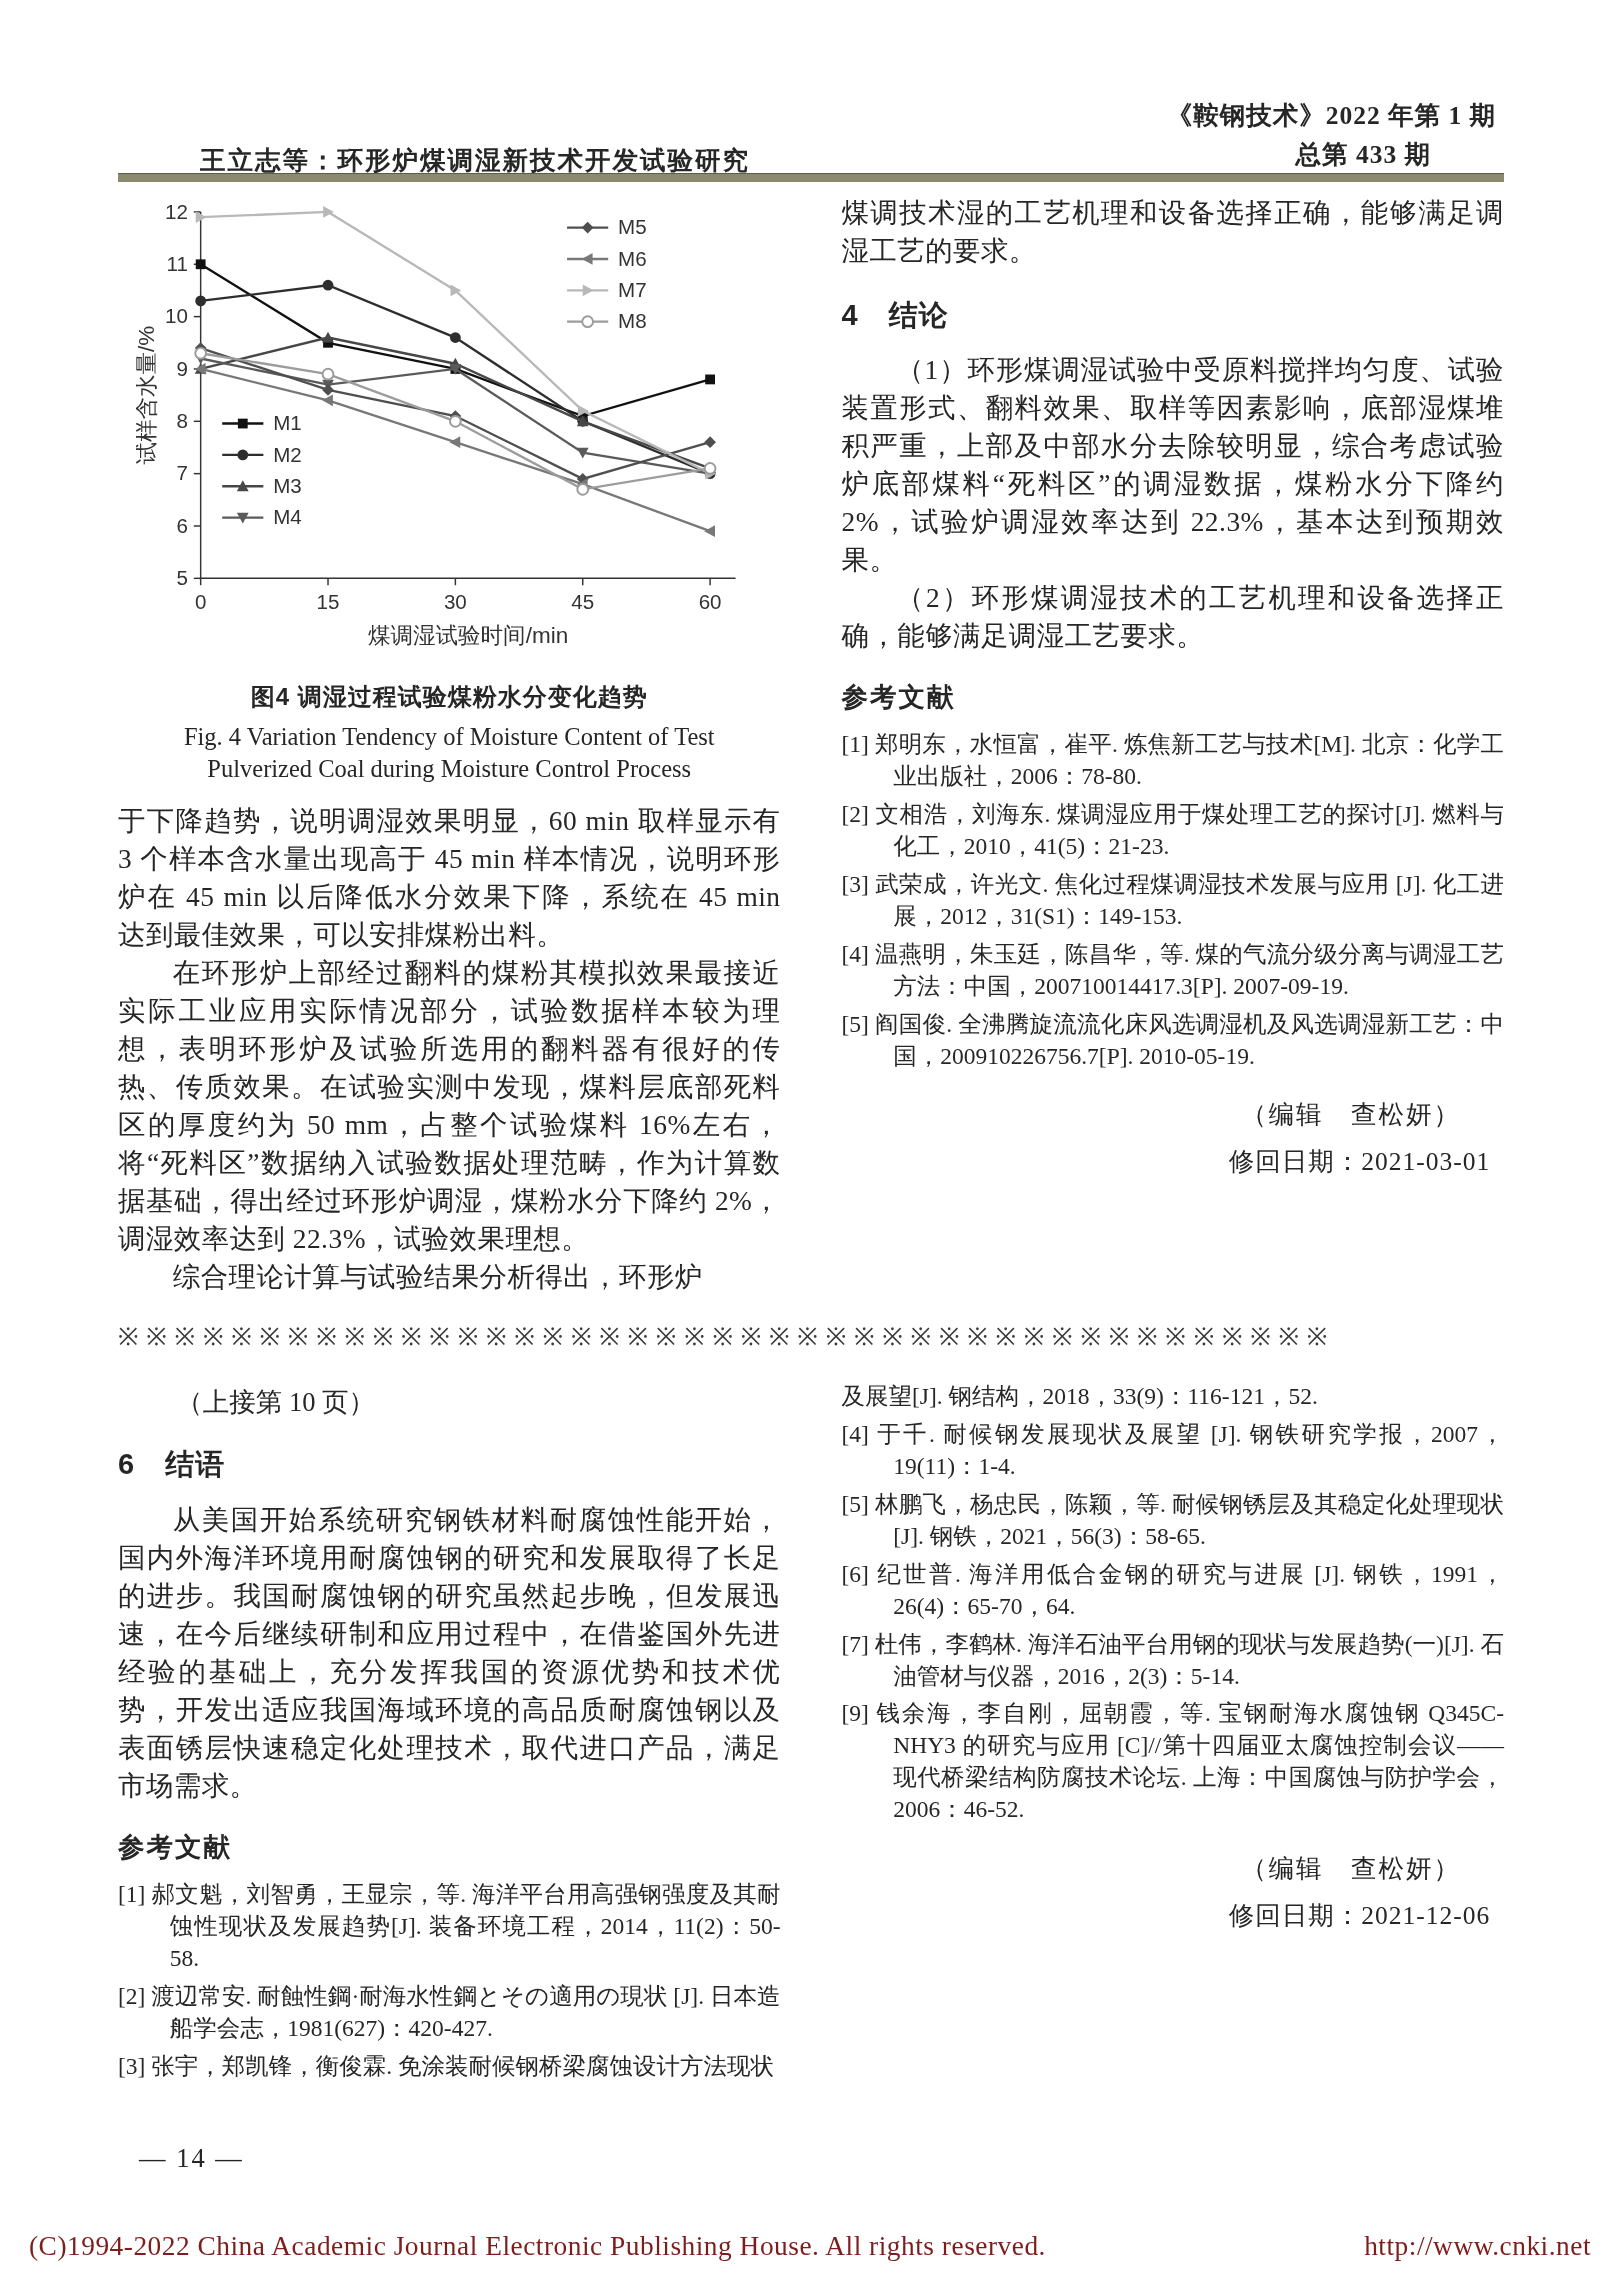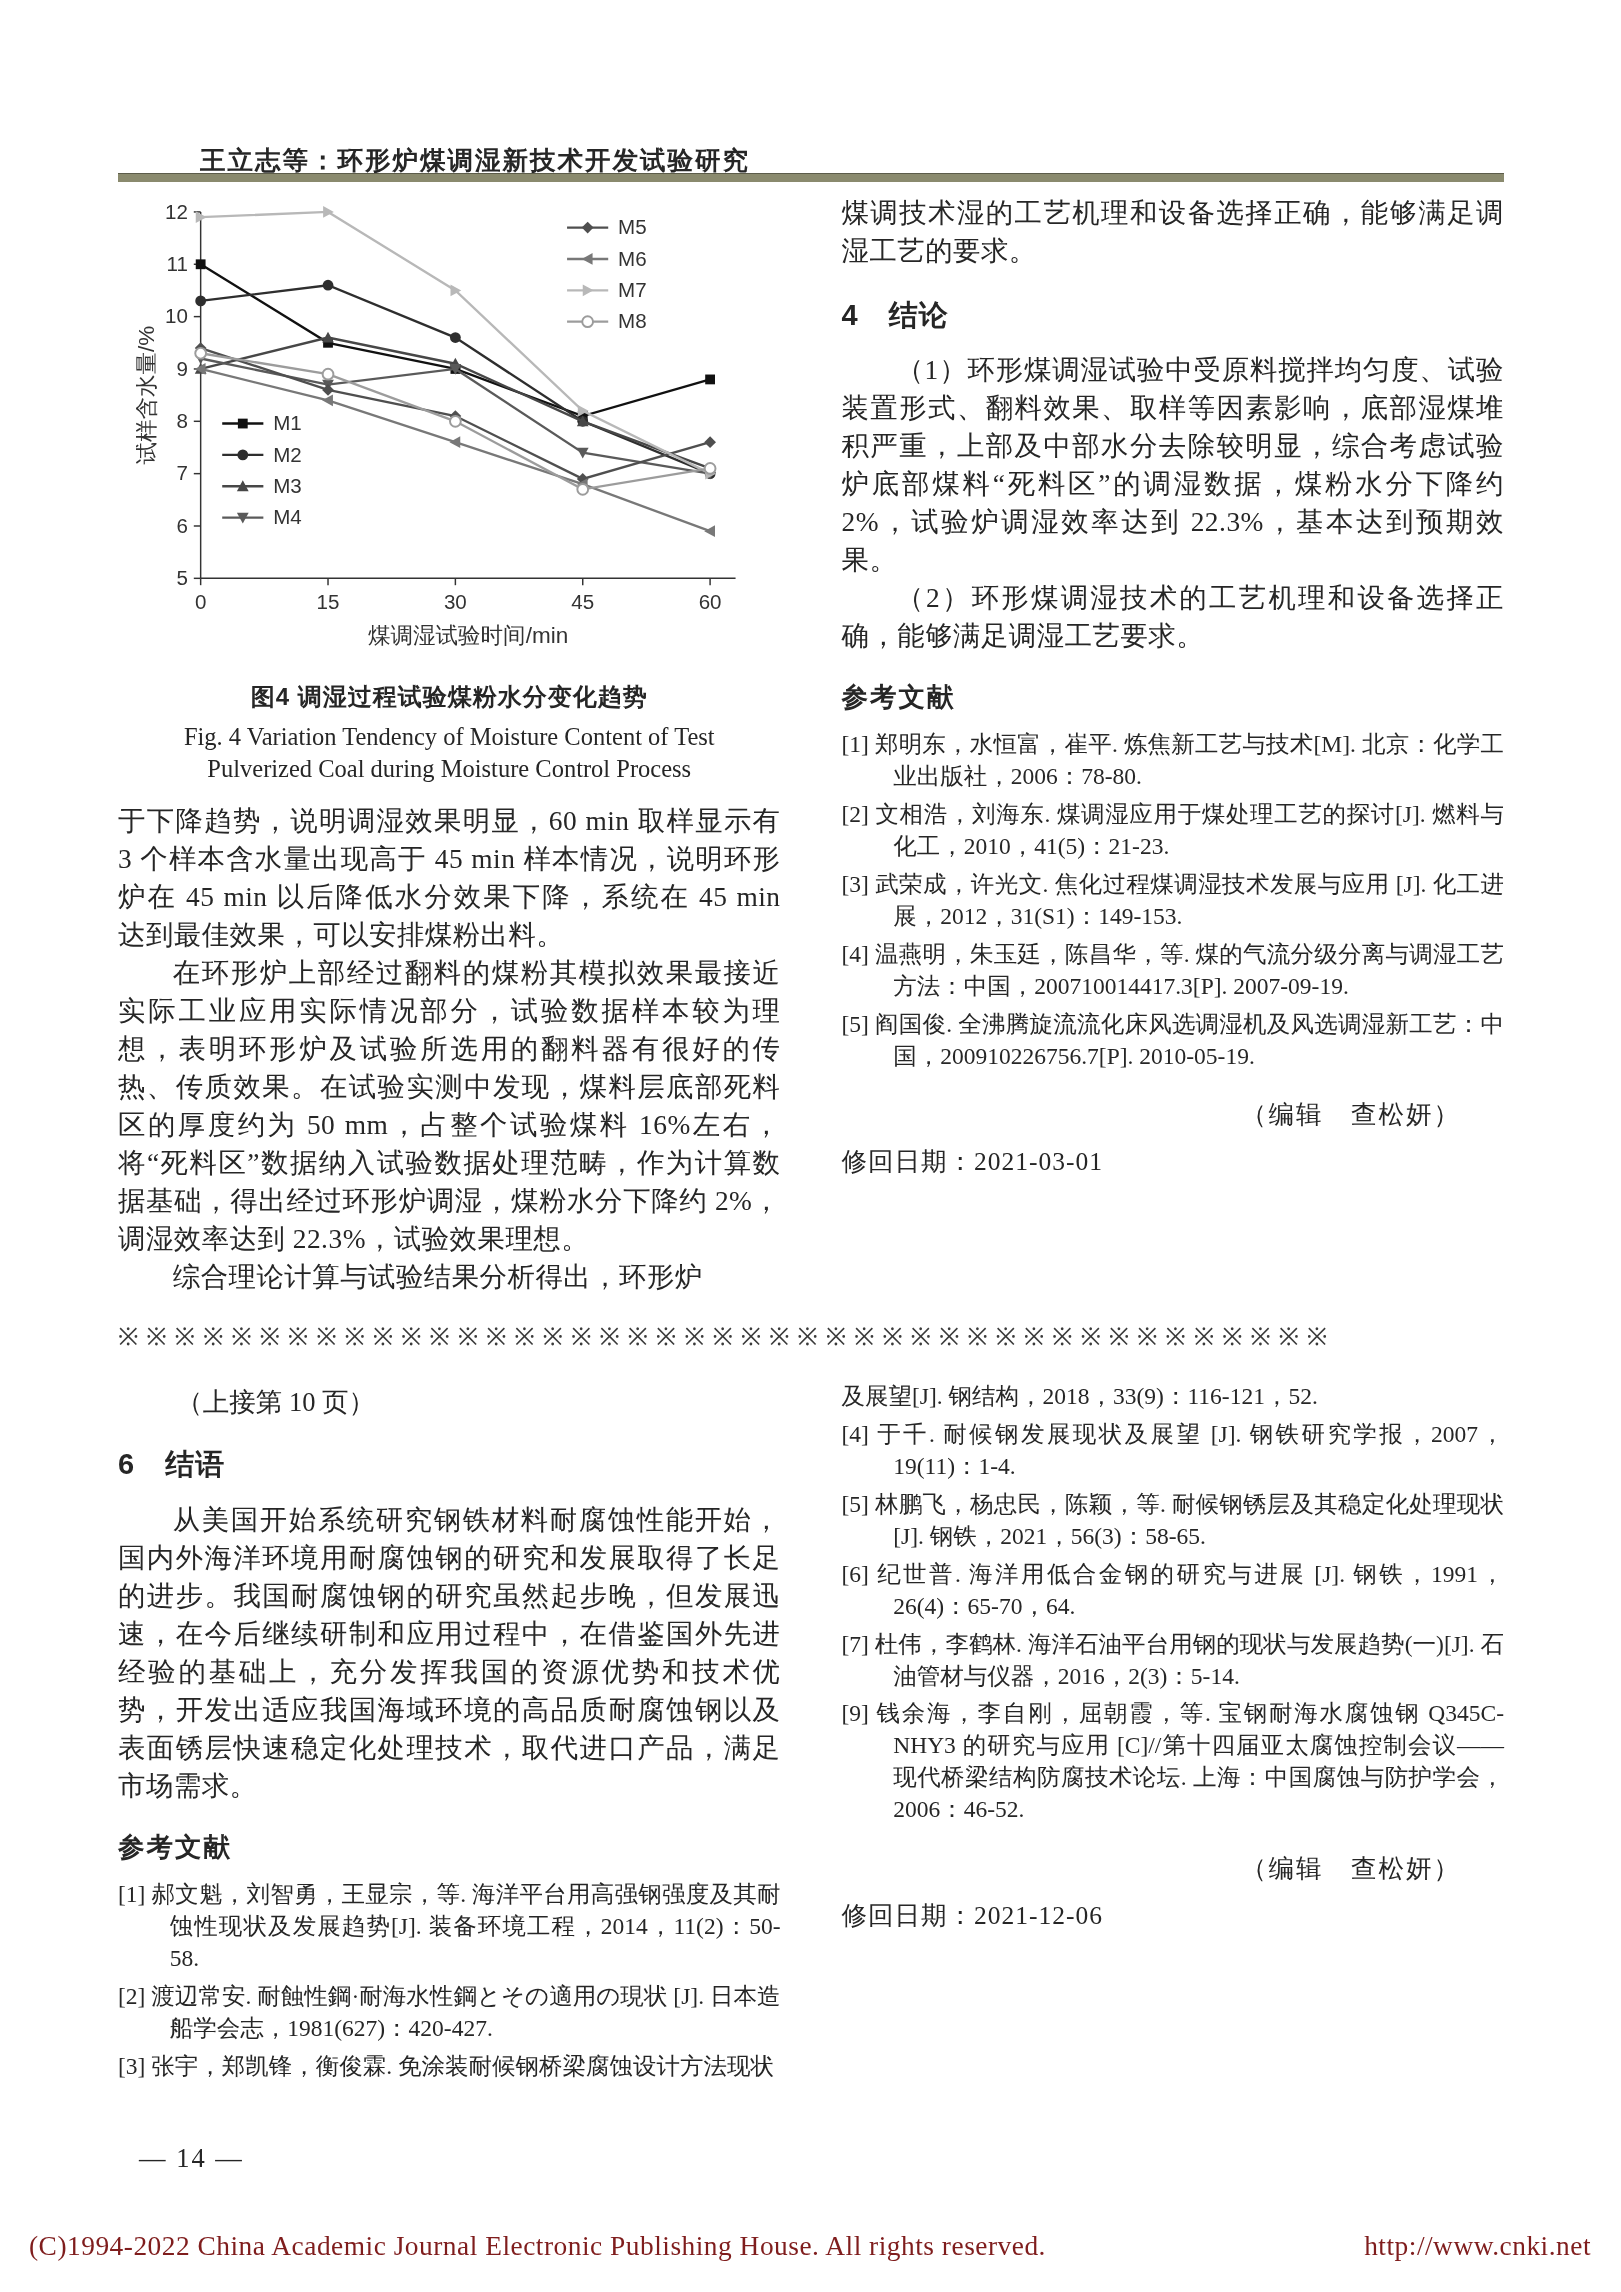--- a/index.html
+++ b/index.html
@@ -58,21 +58,21 @@
     font-weight:bold;font-size:26.5px;text-align:left;margin:23.5px 0 13.7px 0;letter-spacing:2px;
   }
   .ref{
     font-size:23.5px;line-height:32px;text-align:justify;
     padding-left:2.2em;text-indent:-2.2em;margin:0 0 5.9px 0;
   }
   .ref-cont{
     font-size:23.5px;line-height:32px;text-align:justify;margin:0 0 5.9px 0;
   }
   .editor-line{text-align:right;font-size:25.5px;padding-right:43px;margin-top:25.5px;letter-spacing:2px;}
-  .revision-line{font-size:25.5px;padding-right:13.7px;margin-top:11.8px;letter-spacing:1px;}
+  .revision-line{text-align:right;font-size:25.5px;padding-right:13.7px;margin-top:11.8px;letter-spacing:1px;}
   .continued-note{font-size:26.5px;margin:3.9px 0 25.5px 2.2em;}
   
   .separator{
     position:absolute;left:118px;top:1319px;width:1386px;height:35px;
     font-size:24.5px;letter-spacing:7.8px;color:#3a3a3a;
     white-space:nowrap;overflow:hidden;
   }
   
   .page-number{
     position:absolute;left:139px;top:2143px;font-size:26.5px;letter-spacing:2px;
@@ -82,20 +82,24 @@
     display:flex;justify-content:space-between;
     color:#7f1d1d;font-size:27.4px;letter-spacing:0.5px;
   }
 </style>
 </head>
 <body>
 
 <div class="page">
 
   <div class="header-left">王立志等：环形炉煤调湿新技术开发试验研究</div>
+  <div class="header-right">
+    <div class="line1">《鞍钢技术》2022 年第 1 期</div>
+    <div class="line2">总第 433 期</div>
+  </div>
   <div class="rule"></div>
 
   <div class="content-top">
 
     <div class="col">
       <div class="figure-wrap">
         <svg id="chart" width="627" height="463" viewBox="0 0 640 472">
             <line x1="66" y1="18" x2="66" y2="392" stroke="#333" stroke-width="1.5"></line>
             <line x1="66" y1="392" x2="612" y2="392" stroke="#333" stroke-width="1.5"></line>
             <line x1="59" y1="392" x2="66" y2="392" stroke="#333" stroke-width="1.5"></line>

